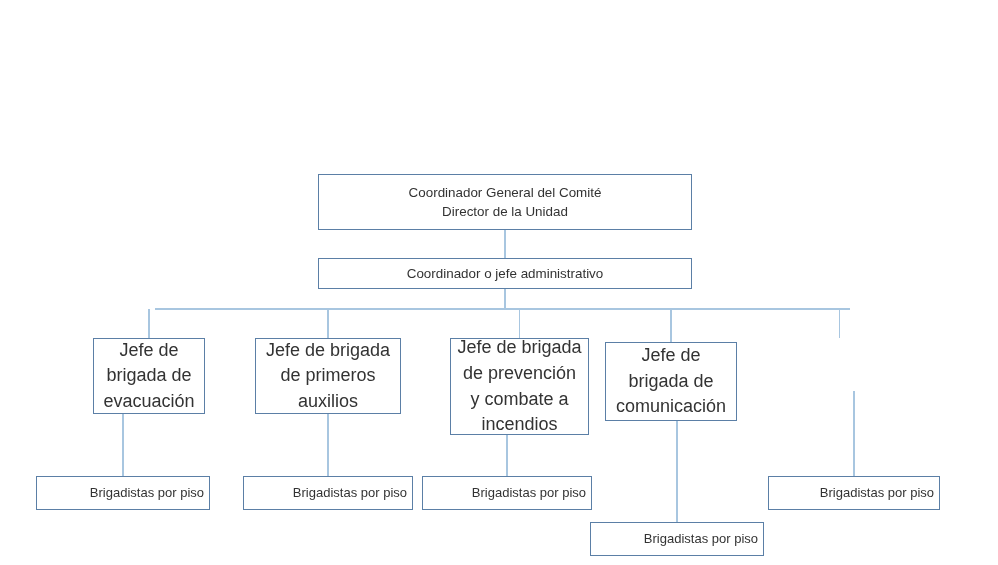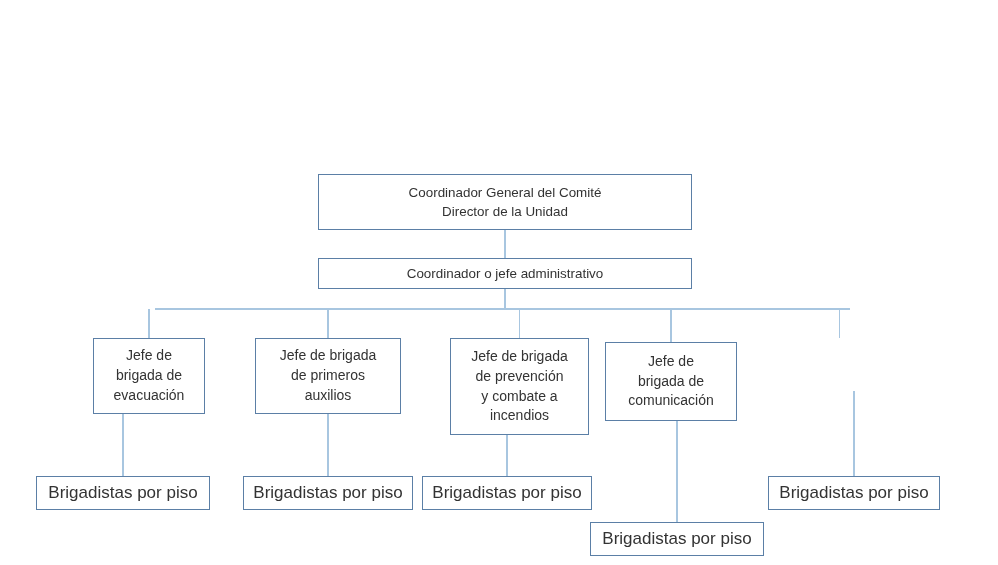--- a/index.html
+++ b/index.html
@@ -74,25 +74,26 @@
     white-space: pre-line;
   }
 
   
   .node.level-1,
   .node.level-2 {
     font-size: 13.4px;
   }
 
   .node.level-3 {
-    font-size: 14px;
+    font-size: 18px;
   }
 
   .node.level-4 {
-    font-size: 17px;
+    font-size: 13px;
+    justify-content: flex-end;
   }
 </style>
 </head>
 <body>
 
 <div id="page-root">
 
 
   <div id="chart-canvas">
     <svg id="connector-layer" width="998" height="565" viewBox="0 0 998 565" xmlns="http://www.w3.org/2000/svg">

